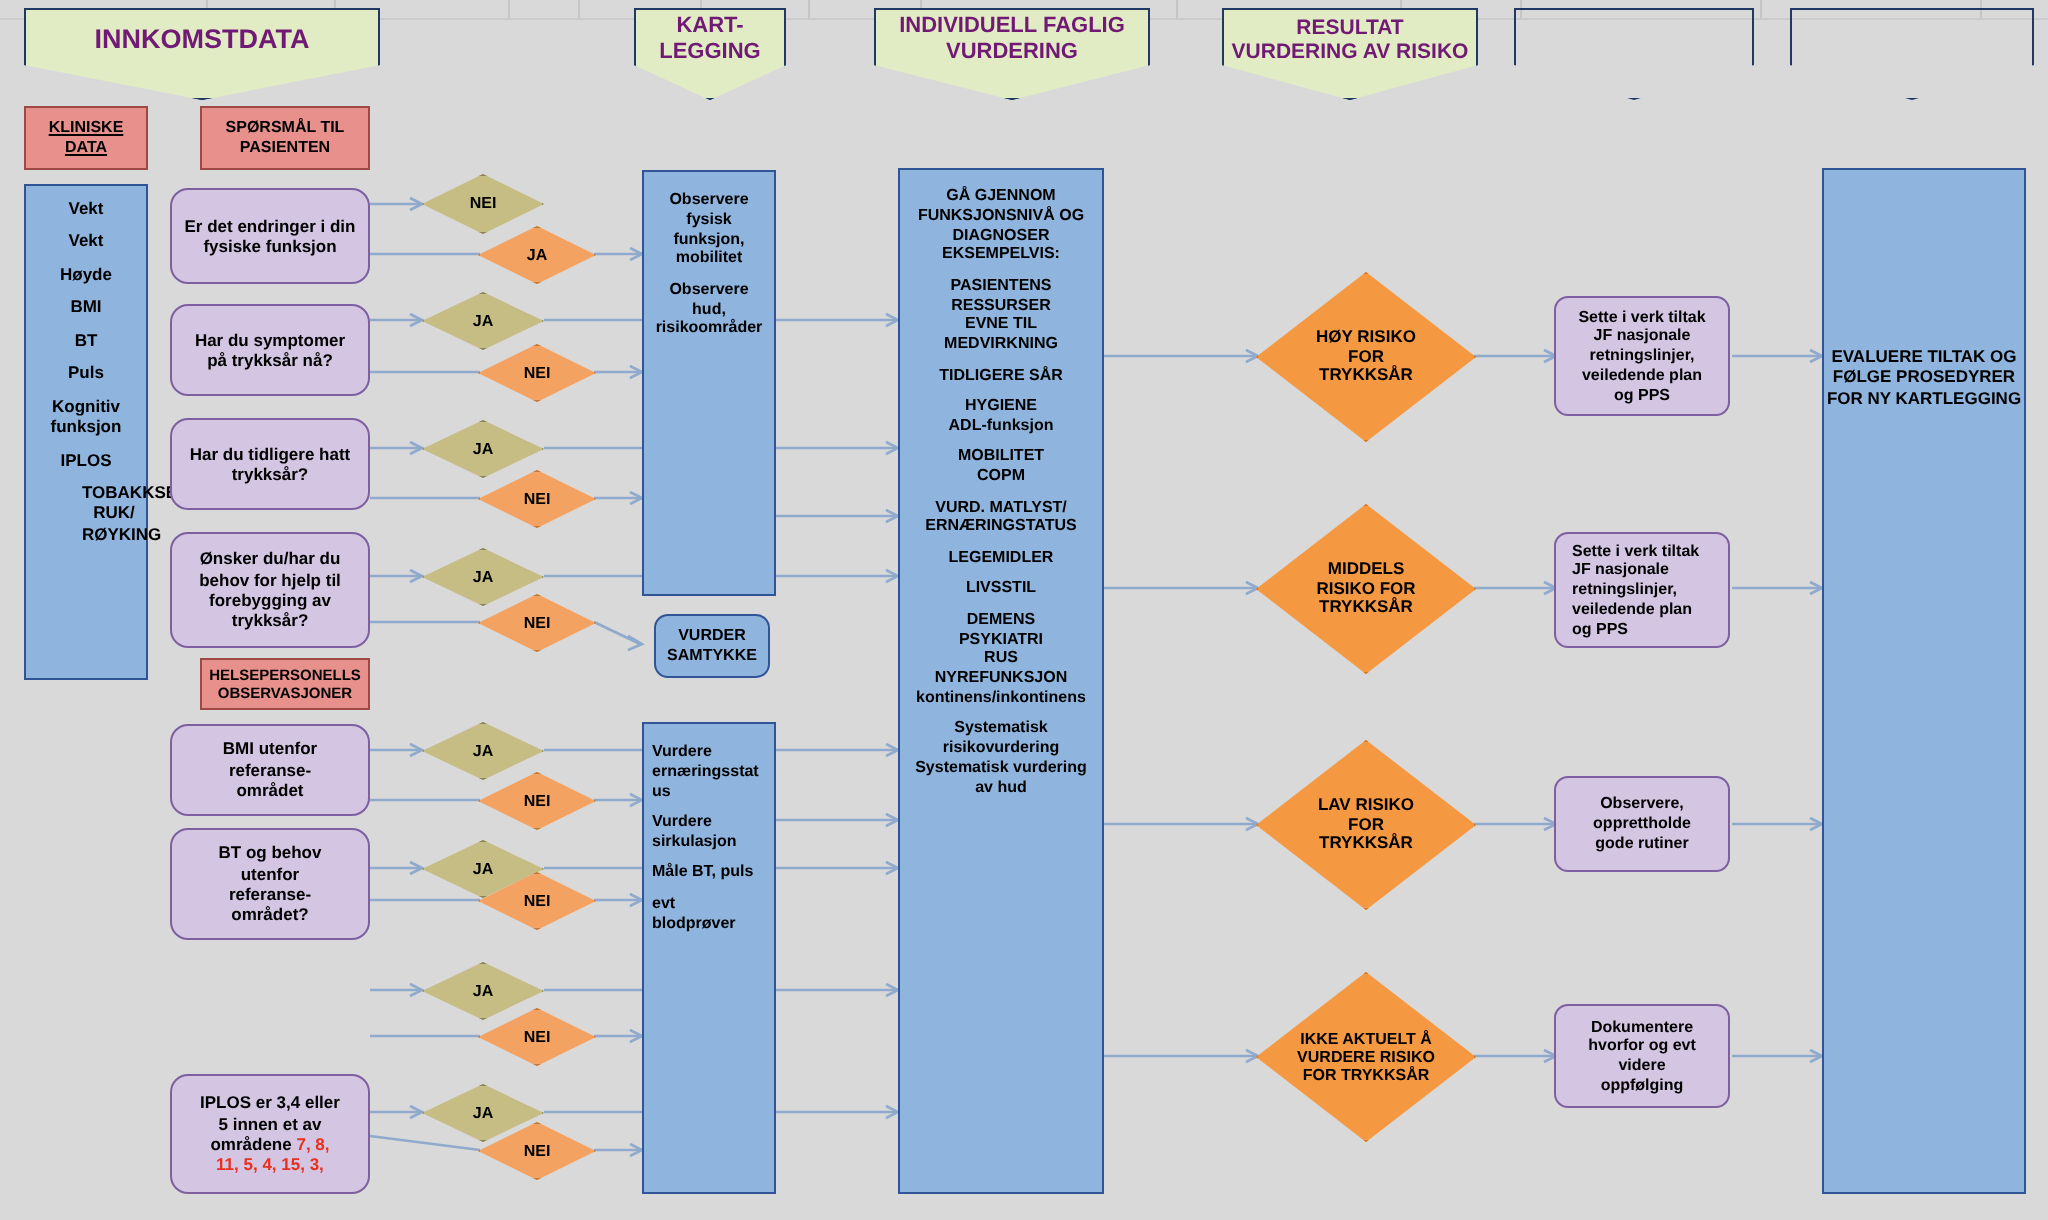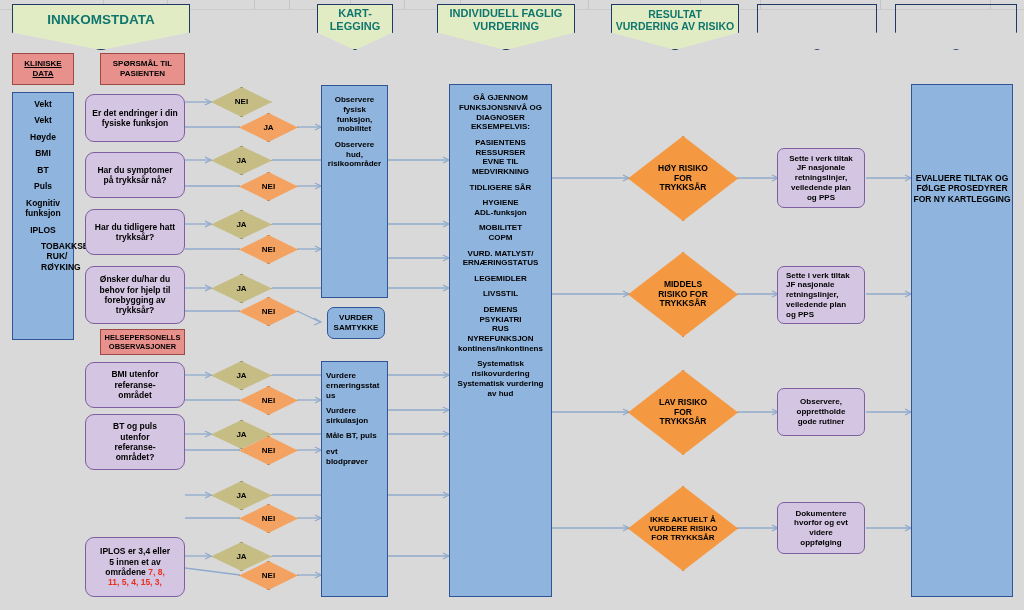--- a/index.html
+++ b/index.html
@@ -17,21 +17,21 @@
   .gridrow{position:absolute;left:0;width:1024px;height:1px;background:#c4c4c4;opacity:.7;}
 
   
   .banner{
     position:absolute;
     background:#e2ecc4;
     border:1px solid #1f3864;
     box-sizing:border-box;
     display:flex;align-items:center;justify-content:center;
     text-align:center;
-    font-weight:bold;color:#0f766e;
+    font-weight:bold;color:#701a75;
     line-height:1.15;
     -webkit-clip-path:polygon(0 0,100% 0,100% 62%,50% 100%,0 62%);
     clip-path:polygon(0 0,100% 0,100% 62%,50% 100%,0 62%);
   }
   .banner .btxt{padding-bottom:14px;display:block;width:100%;}
   .banner-ol{
     position:absolute;
     border:1.5px solid #1f3864;
     box-sizing:border-box;
     -webkit-clip-path:polygon(0 0,100% 0,100% 62%,50% 100%,0 62%);
@@ -265,21 +265,21 @@
 behov for hjelp til
 forebygging av
 trykksår?</div>
 
   <div class="box salmon" style="left:100px;top:329px;width:85px;height:26px;font-size:7.5px;white-space:pre-line;">HELSEPERSONELLS
 OBSERVASJONER</div>
 
   <div class="box lilac" style="left:85px;top:362px;width:100px;height:46px;font-size:8.5px;white-space:pre-line;">BMI utenfor
 referanse-
 området</div>
-  <div class="box lilac" style="left:85px;top:414px;width:100px;height:56px;font-size:8.5px;white-space:pre-line;">BT og puls
+  <div class="box lilac" style="left:85px;top:414px;width:100px;height:56px;font-size:8.5px;white-space:pre-line;">BT og behov
 utenfor
 referanse-
 området?</div>
   <div class="box lilac" style="left:85px;top:537px;width:100px;height:60px;font-size:8.5px;">
     <span class="stack">
       <span style="white-space:pre-line;">IPLOS er 3,4 eller
 5 innen et av
 områdene </span><span class="red" style="white-space:pre-line;">7, 8,
 11, 5, 4, 15, 3,</span>
     </span>

